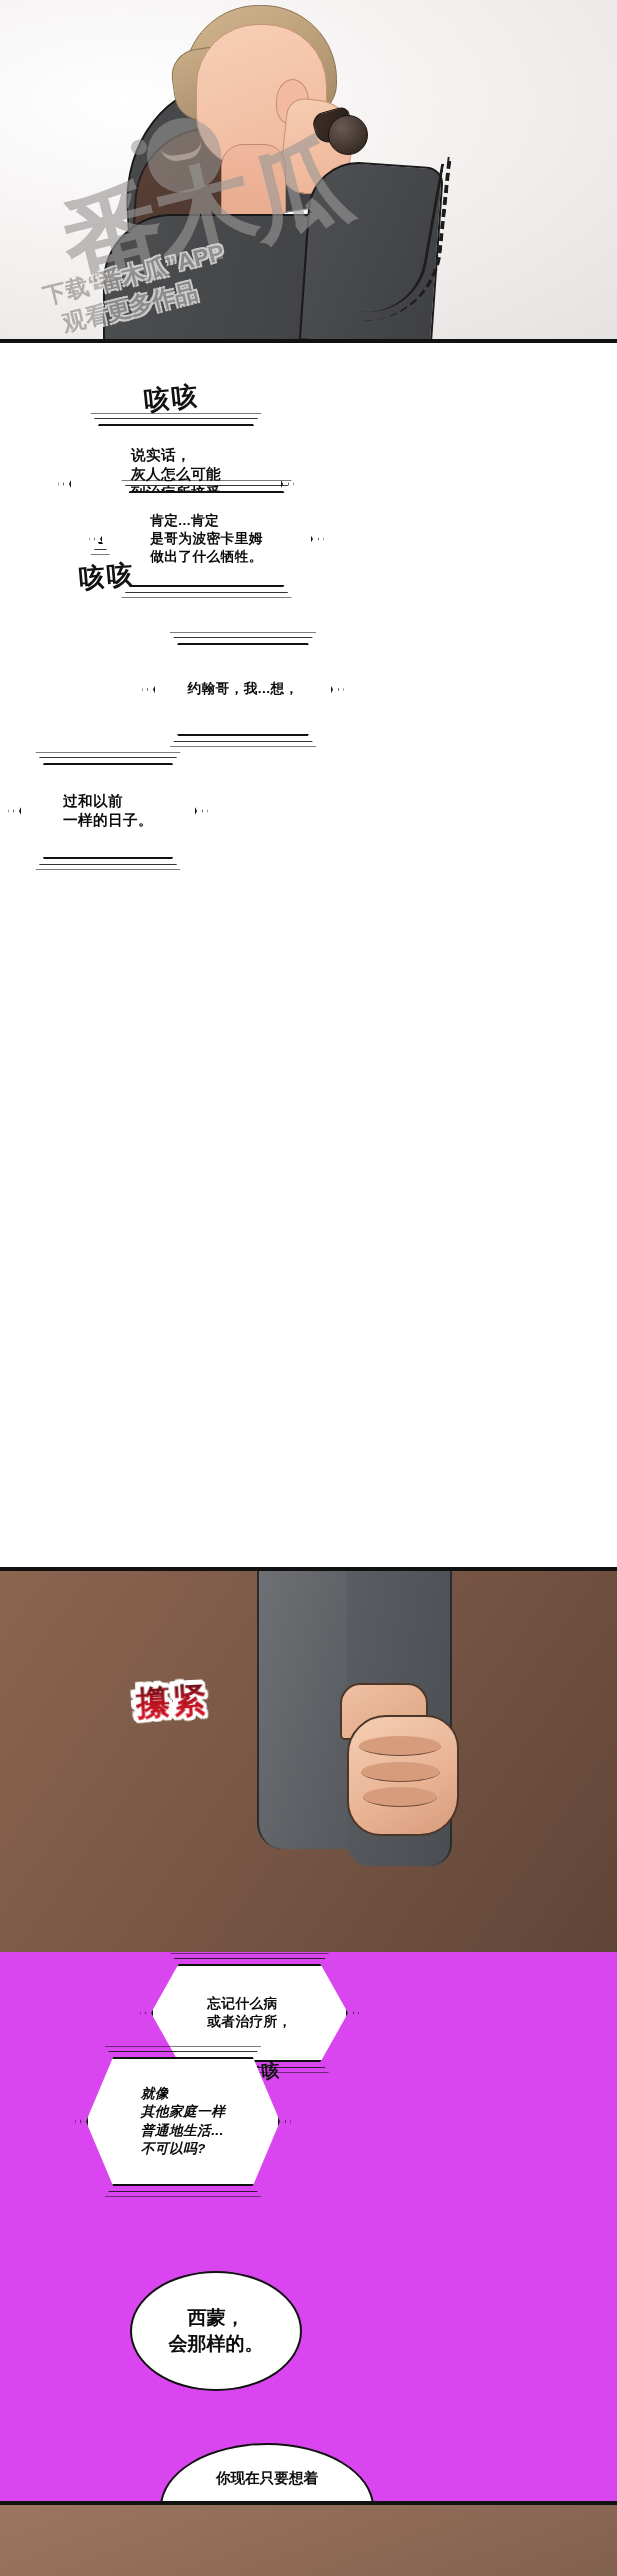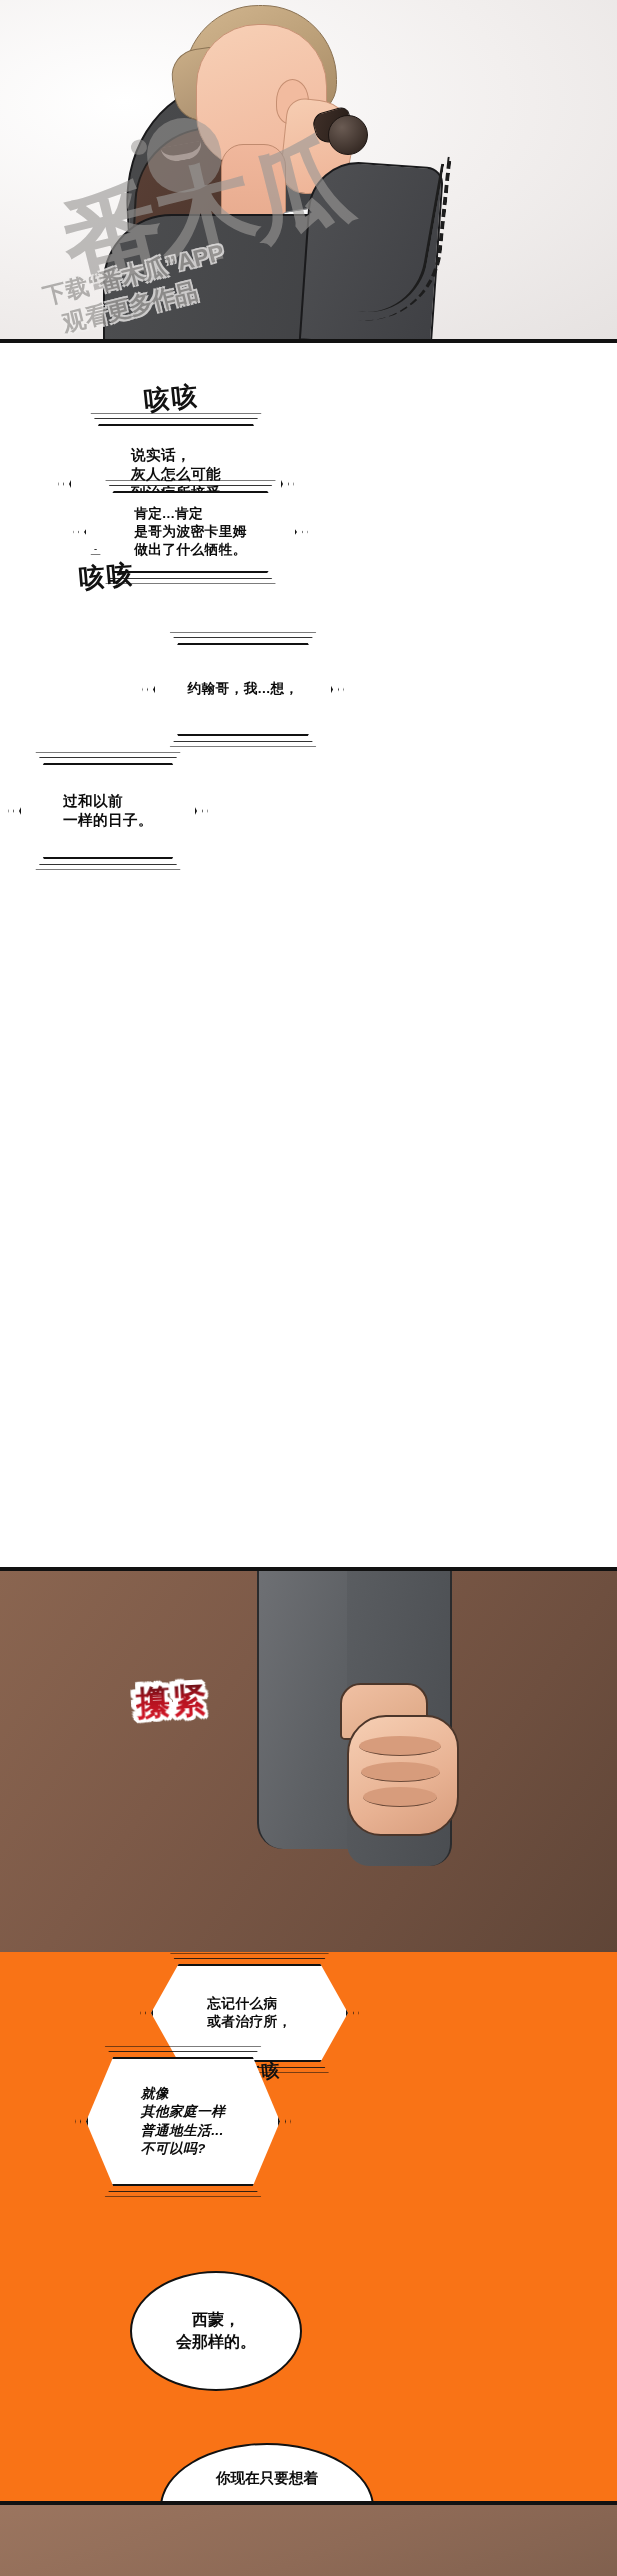--- a/index.html
+++ b/index.html
@@ -299,21 +299,21 @@
     text-shadow:none;
     filter: drop-shadow(2.6px 0 0 #fff) drop-shadow(-2.6px 0 0 #fff)
             drop-shadow(0 2.6px 0 #fff) drop-shadow(0 -2.6px 0 #fff)
             drop-shadow(1.7px 1.7px 0 #fff) drop-shadow(-1.7px -1.7px 0 #fff);
     transform: rotate(-3deg);
     white-space:nowrap;
     font-family:"DejaVu Sans", sans-serif;
   }
 
   
-  #section-dialog-2{ top:1952px; height:549px; background:#f97316; }
+  #section-dialog-2{ top:1952px; height:549px; background:#d946ef; }
 
   
   #panel-bottom{
     top:2501px; height:75px;
     background: linear-gradient(160deg,#9b755f 0%,#8e6a56 55%,#80604e 100%);
     border-top:4.3px solid #111111;
   }
 </style>
 </head>
 <body>
@@ -354,21 +354,21 @@
       <div class="hx-outline"></div>
       <div class="hx"></div>
       <div class="txt" style="font-size:14.6px;">说实话，
 灰人怎么可能
 到治疗所接受
 正当治疗。</div>
     </div>
 
     <div class="sfx-cough" id="sfx-c1" style="left:144px; top:38px; font-size:26px; transform:rotate(-6deg);">咳咳</div>
 
-    <div class="hexbub" style="left:84px; top:148px; width:213px; height:82px;">
+    <div class="hexbub" style="left:100px; top:148px; width:213px; height:96px;">
       <div class="hx-outline2"></div>
       <div class="hx-outline"></div>
       <div class="hx"></div>
       <div class="txt" style="font-size:13.7px;">肯定...肯定
 是哥为波密卡里姆
 做出了什么牺牲。</div>
     </div>
 
     <div class="sfx-cough" id="sfx-c2" style="left:79px; top:216px; font-size:26px; transform:rotate(-5deg);">咳咳</div>
 
@@ -417,21 +417,21 @@
       <div class="hx-outline"></div>
       <div class="hx"></div>
       <div class="txt" style="font-size:13.7px;font-style:italic;">就像
 其他家庭一样
 普通地生活...
 不可以吗?</div>
     </div>
 
     <div class="roundbub" style="left:130px; top:319px; width:172px; height:120px;">
       <div class="rb"></div>
-      <div class="txt" style="font-size:16px;">西蒙，
+      <div class="txt" style="font-size:19px;">西蒙，
 会那样的。</div>
     </div>
 
     <div class="roundbub" style="left:160px; top:491px; width:214px; height:129px;">
       <div class="rb"></div>
       <div class="txt" style="font-size:14.6px; align-items:center; justify-content:flex-start; padding-top:26px;">你现在只要想着</div>
     </div>
   </div>
 
   <div class="panel" id="panel-bottom"></div>

